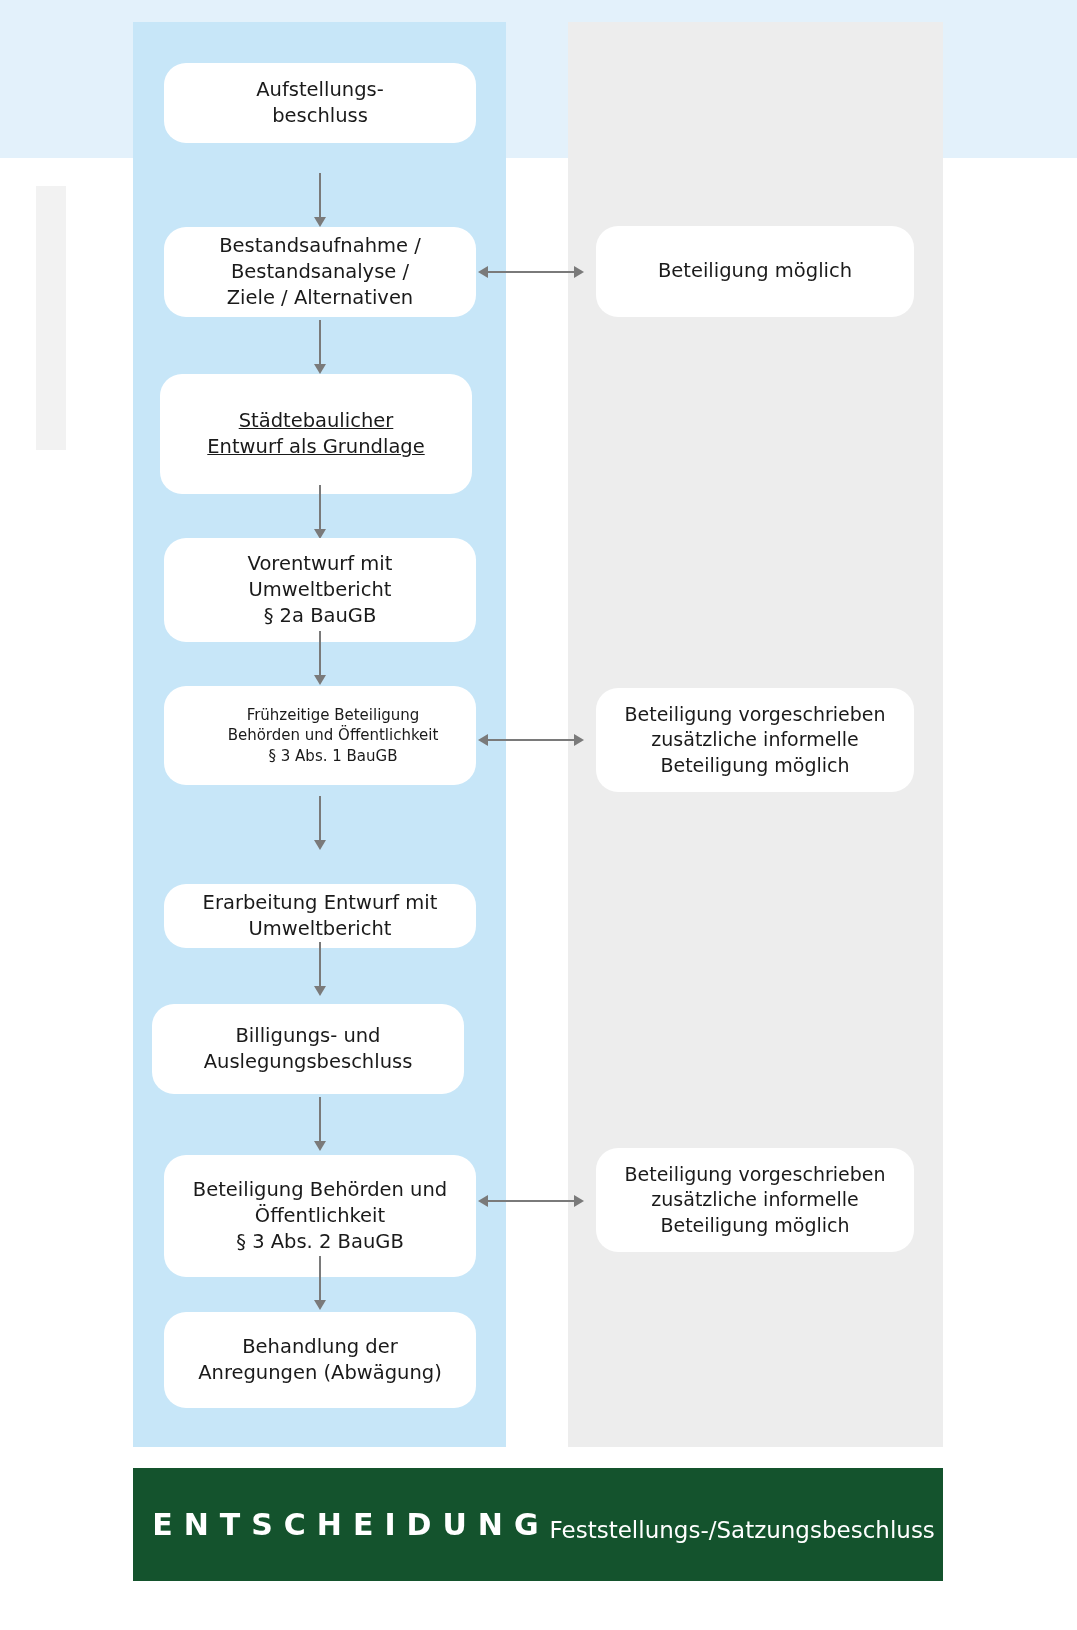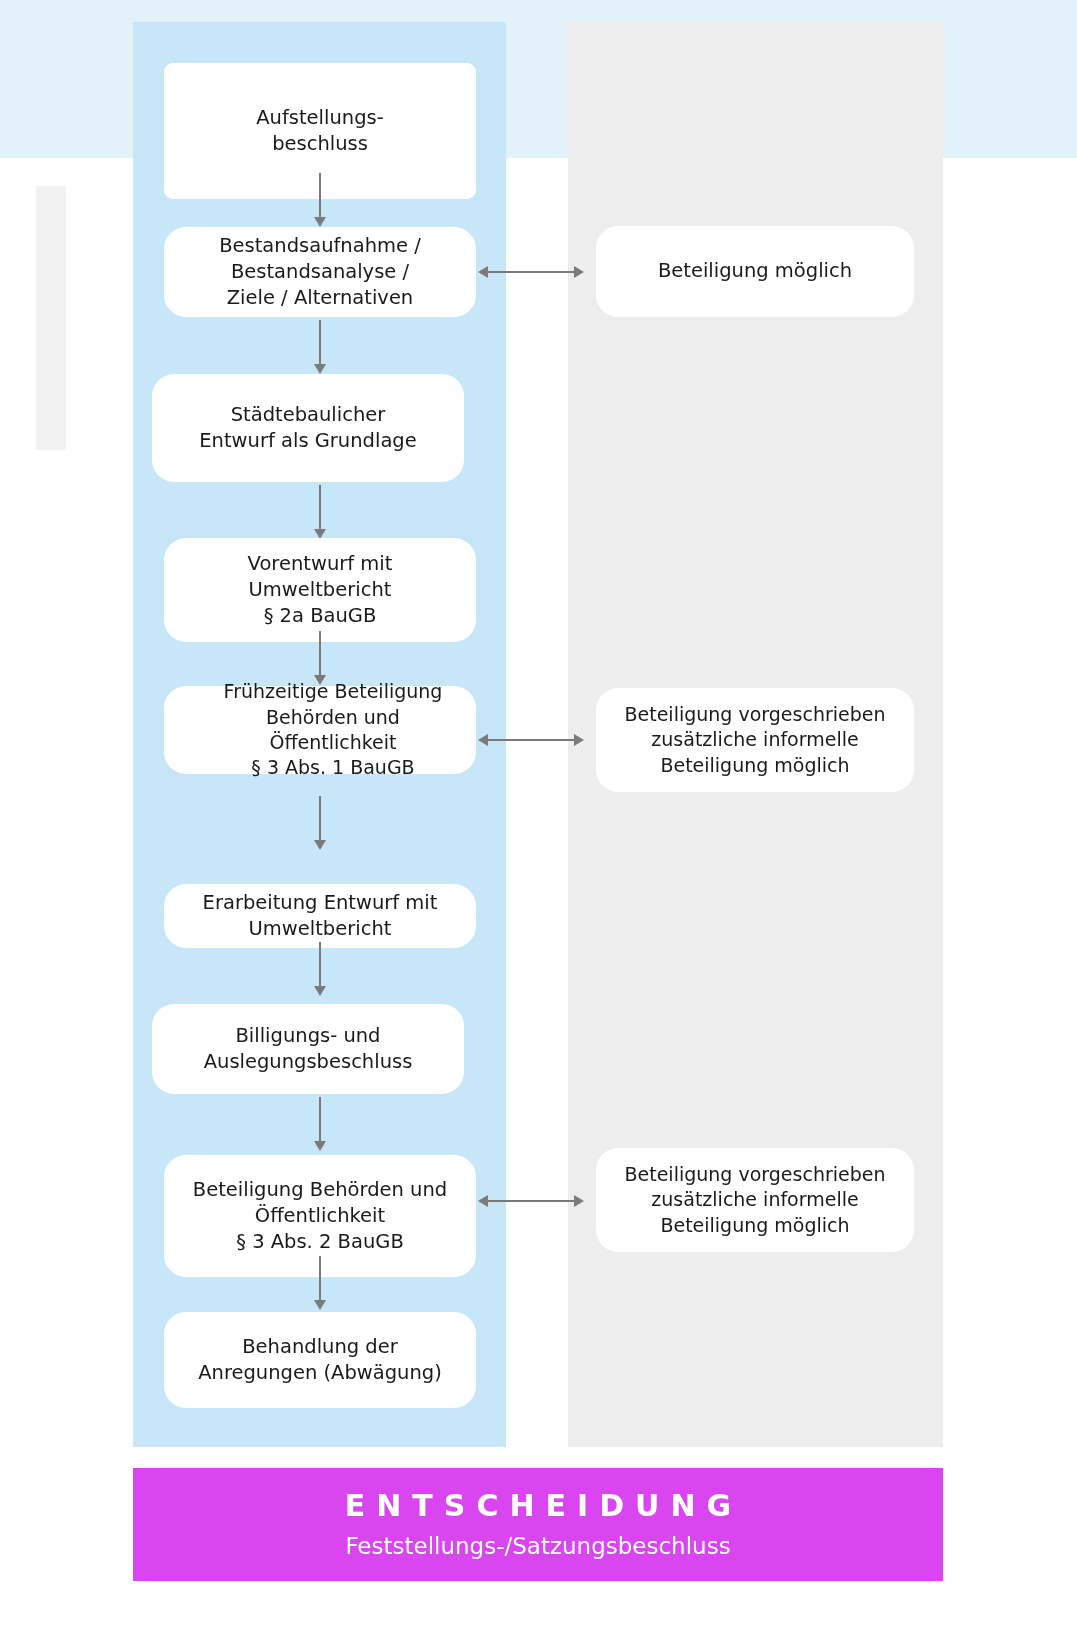--- a/index.html
+++ b/index.html
@@ -130,24 +130,24 @@
     border-left: 10px solid #7a7a7a;
   }
 
   
   .decision-banner {
     position: absolute;
     left: 133px;
     top: 1468px;
     width: 810px;
     height: 113px;
-    background: #d946ef;
+    background: #14532d;
     color: #ffffff;
     display: flex;
-    flex-direction: column;
+    flex-direction: row;
     align-items: center;
     justify-content: center;
   }
   .decision-title {
     font-size: 30px;
     font-weight: bold;
     letter-spacing: 11px;
     text-indent: 11px;
     line-height: 1.1;
   }
@@ -161,51 +161,51 @@
 <body>
 
 <div id="canvas">
 
   <div class="top-strip"></div>
   <div class="margin-artifact"></div>
 
   <div class="column-process"></div>
   <div class="column-side"></div>
 
-  <div class="node" style="left:164px; top:63px; width:312px; height:136px;border-radius:9px;">
+  <div class="node" style="left:164px; top:63px; width:312px; height:80px;">
     <span class="node-text">Aufstellungs-
 beschluss</span>
   </div>
 
   <div class="arrow-v" style="left:319px; top:173px; height:45px;"></div>
 
   <div class="node" style="left:164px; top:227px; width:312px; height:90px;">
     <span class="node-text">Bestandsaufnahme /
 Bestandsanalyse /
 Ziele / Alternativen</span>
   </div>
 
   <div class="arrow-v" style="left:319px; top:320px; height:45px;"></div>
 
-  <div class="node" style="left:152px; top:374px; width:312px; height:108px;">
+  <div class="node" style="left:160px; top:374px; width:312px; height:120px;text-decoration:underline;">
     <span class="node-text">Städtebaulicher
 Entwurf als Grundlage</span>
   </div>
 
   <div class="arrow-v" style="left:319px; top:485px; height:45px;"></div>
 
   <div class="node" style="left:164px; top:538px; width:312px; height:104px;">
     <span class="node-text">Vorentwurf mit
 Umweltbericht
 § 2a BauGB</span>
   </div>
 
   <div class="arrow-v" style="left:319px; top:631px; height:45px;"></div>
 
-  <div class="node" style="left:164px; top:686px; width:312px; height:88px; font-size:19px;padding-left:36px;">
+  <div class="node" style="left:164px; top:686px; width:312px; height:99px; font-size:15px;padding-left:36px;">
     <span class="node-text">Frühzeitige Beteiligung
 Behörden und Öffentlichkeit
 § 3 Abs. 1 BauGB</span>
   </div>
 
   <div class="arrow-v" style="left:319px; top:796px; height:45px;"></div>
 
   <div class="node" style="left:164px; top:884px; width:312px; height:64px;">
     <span class="node-text">Erarbeitung Entwurf mit
 Umweltbericht</span>

